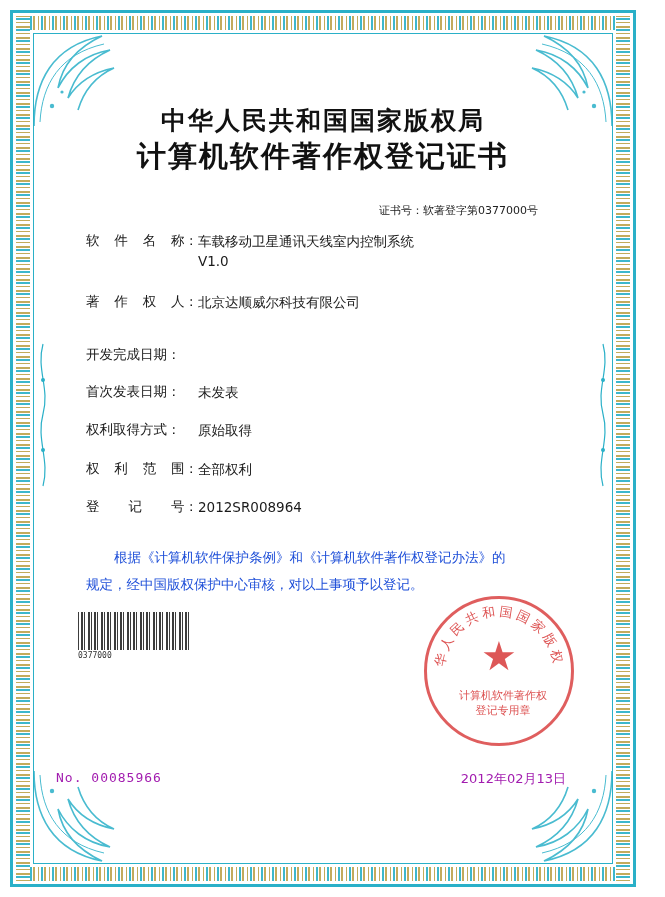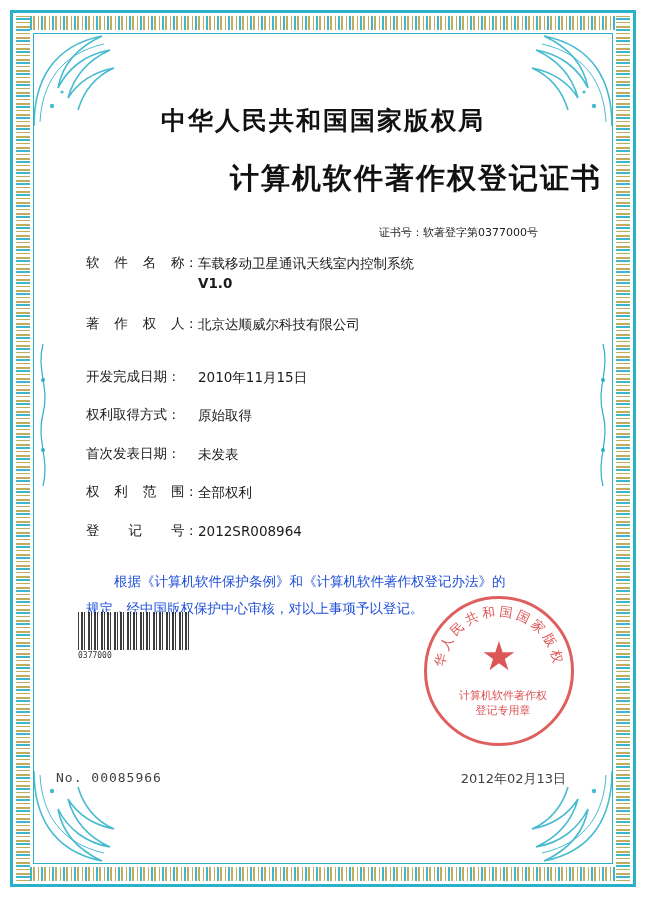--- a/index.html
+++ b/index.html
@@ -107,22 +107,21 @@
   .title-main {
     text-align: center;
     margin-top: 60px;
     font-family: "DejaVu Sans", "Liberation Sans", sans-serif;
     font-weight: bold;
     font-size: 25px;
     letter-spacing: 2px;
     color: #111111;
   }
   .title-sub {
-    text-align: right;
-    margin-top: 22px;
+    text-align: center;
     font-family: "DejaVu Sans", "Liberation Sans", sans-serif;
     font-weight: bold;
     font-size: 29px;
     letter-spacing: 2px;
     color: #111111;
   }
 
   .cert-no {
     text-align: right;
     margin-top: 26px;
@@ -154,21 +153,21 @@
   }
   .field-label.spaced {
     display: flex;
     justify-content: space-between;
   }
   .field-label.spaced span { display: inline-block; }
   .field-value {
     flex: 1;
     line-height: 1.45;
   }
-  .field-value .line2 { display: block; font-weight: bold; }
+  .field-value .line2 { display: block; }
 
   .gap-lg { height: 14px; }
 
   .statement {
     margin-top: 26px;
     padding-left: 42px;
     padding-right: 34px;
     font-size: 13.5px;
     line-height: 2.0;
     color: #1d4ed8;
@@ -247,21 +246,21 @@
   }
 
   .footer {
     position: absolute;
     left: 56px;
     right: 44px;
     top: 770px;
     display: flex;
     justify-content: space-between;
     font-size: 13px;
-    color: #404040;
+    color: #a21caf;
     font-family: "DejaVu Sans", "Liberation Sans", sans-serif;
   }
   .footer-no {
     font-family: "DejaVu Sans Mono", monospace;
     letter-spacing: 1px;
   }
   .footer-date { padding-right: 36px; margin-left: 12px; }
 </style>
 </head>
 <body>
@@ -352,31 +351,30 @@
           <span>权</span>
           <span>人：</span>
         </div>
         <div class="field-value">北京达顺威尔科技有限公司</div>
       </div>
 
       <div class="gap-lg"></div>
 
       <div class="field-row">
         <div class="field-label">开发完成日期：</div>
-        <div class="field-value">2010年11月15日</div>
+      </div>
+
+      <div class="field-row">
+        <div class="field-label">首次发表日期：</div>
+        <div class="field-value">未发表</div>
       </div>
 
       <div class="field-row">
         <div class="field-label">权利取得方式：</div>
         <div class="field-value">原始取得</div>
-      </div>
-
-      <div class="field-row">
-        <div class="field-label">首次发表日期：</div>
-        <div class="field-value">未发表</div>
       </div>
 
       <div class="field-row">
         <div class="field-label spaced">
           <span>权</span>
           <span>利</span>
           <span>范</span>
           <span>围：</span>
         </div>
         <div class="field-value">全部权利</div>

